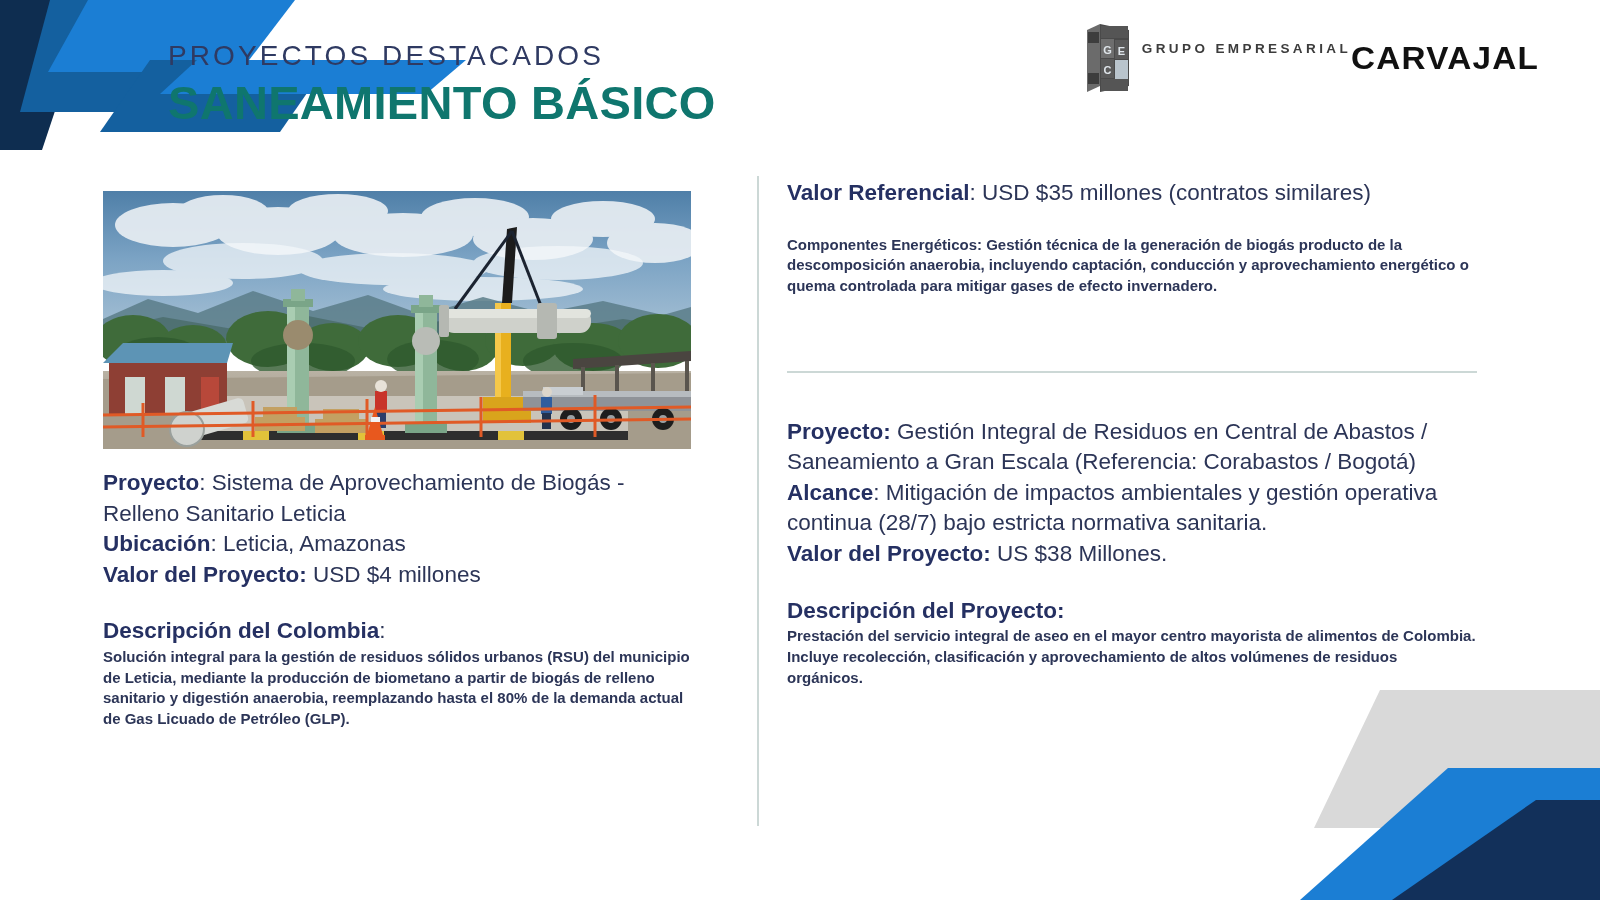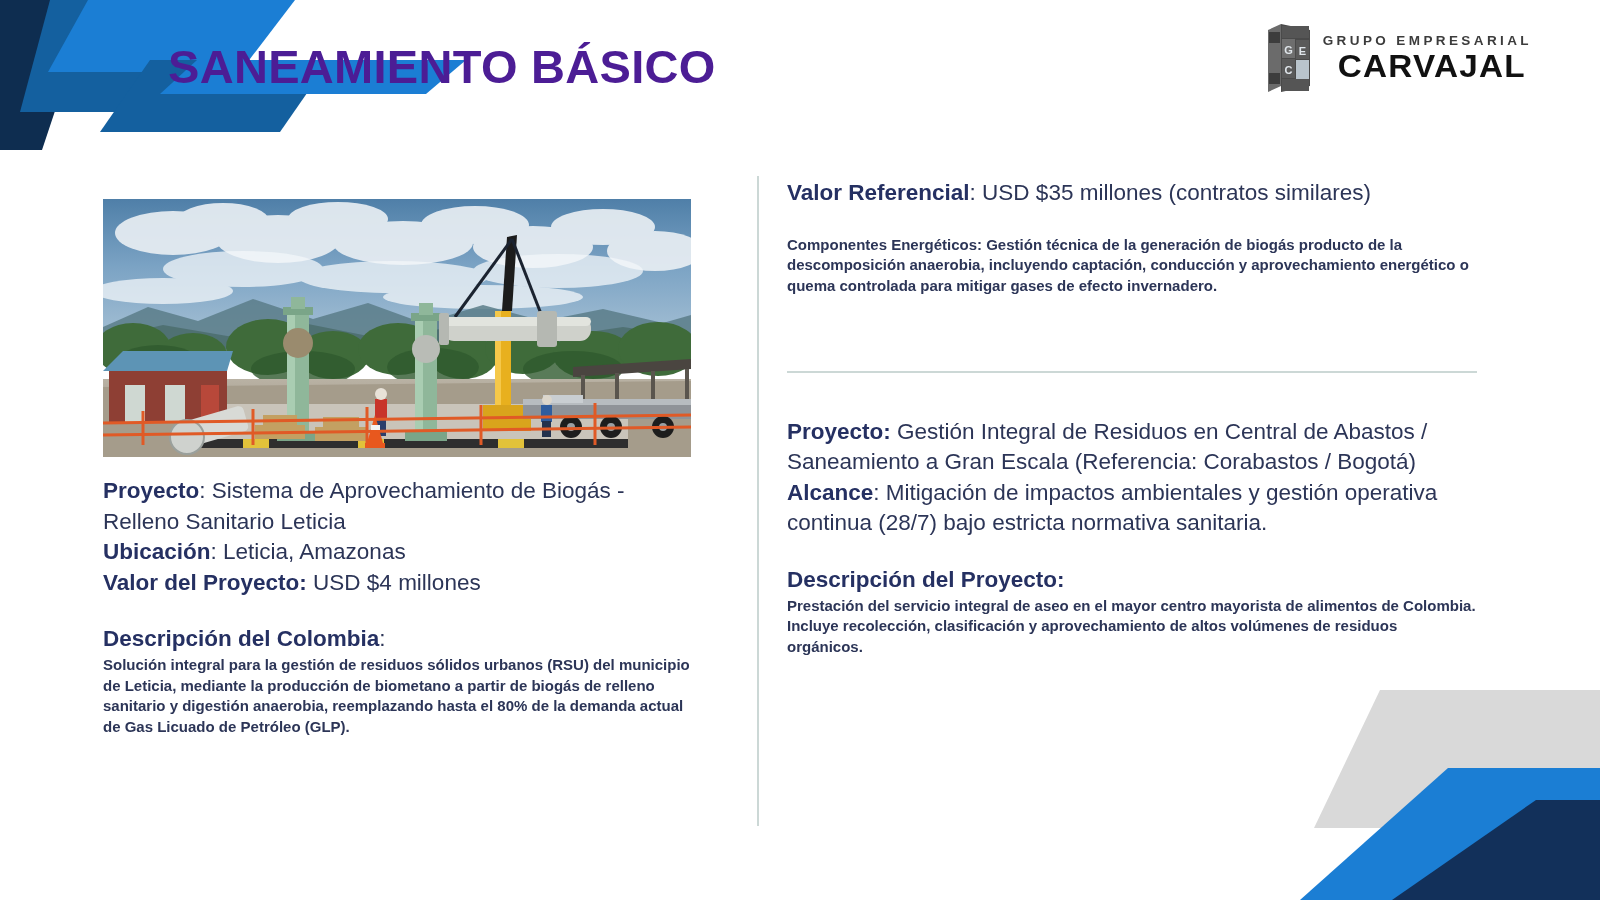--- a/index.html
+++ b/index.html
@@ -17,45 +17,45 @@
   .tl-shape{top:0;left:0;width:470px;height:150px;}
   .br-shape{bottom:0;right:0;width:300px;height:250px;}
 
   
   .header{position:absolute;left:168px;top:42px;}
   .eyebrow{
     font-size:28px;letter-spacing:3.1px;color:#2f3a62;
     font-weight:400;line-height:1;margin:0 0 8px 0;white-space:nowrap;
   }
   .maintitle{
-    font-size:47px;font-weight:bold;color:#4c1d95;
+    font-size:47px;font-weight:bold;color:#0f766e;
     letter-spacing:0.3px;line-height:1.05;margin:0;white-space:nowrap;
   }
 
   
   .logo{position:absolute;right:68px;top:24px;display:flex;align-items:center;gap:13px;}
   .logo-mark{width:42px;height:68px;flex:0 0 auto;}
-  .logo-text{display:flex;flex-direction:column;justify-content:center;text-align:center;}
+  .logo-text{display:flex;justify-content:center;}
   .logo-top{
     font-size:13.5px;letter-spacing:3.4px;color:#3c3c3c;
     font-weight:bold;line-height:1;margin-bottom:3px;white-space:nowrap;
   }
   .logo-bottom{
     font-size:32px;letter-spacing:1.2px;color:#111111;
     font-weight:bold;line-height:1;white-space:nowrap;
     transform:scaleX(1.04);transform-origin:left center;
   }
 
   
   .col-divider{
     position:absolute;left:757px;top:176px;width:2px;height:650px;
     background:#ccd8d6;
   }
 
-  .left-col{position:absolute;left:103px;top:199px;width:600px;}
+  .left-col{position:absolute;left:103px;top:191px;width:600px;}
   .right-col{position:absolute;left:787px;top:178px;width:690px;}
 
   
   .photo{
     width:588px;height:258px;display:block;
     border:0;
   }
 
   
   .block{color:#2c3557;}
@@ -87,20 +87,21 @@
     <polygon points="197,60 466,60 426,94 160,94" fill="#1b7ed4"></polygon>
   </svg>
 
   <svg class="deco br-shape" viewBox="0 0 300 250" preserveAspectRatio="none" aria-hidden="true">
     <polygon points="80,40 300,40 300,178 14,178" fill="#d9d9d9"></polygon>
     <polygon points="148,118 300,118 300,250 0,250" fill="#1b7ed4"></polygon>
     <polygon points="236,150 300,150 300,250 92,250" fill="#12305a"></polygon>
   </svg>
 
   <div class="header">
+    <div class="eyebrow">PROYECTOS DESTACADOS</div>
     <div class="maintitle">SANEAMIENTO BÁSICO</div>
   </div>
 
   <div class="logo">
     <svg class="logo-mark" viewBox="0 0 42 68" aria-hidden="true">
       <polygon points="0,6 13,0 13,62 0,68" fill="#6b6b6b"></polygon>
       <polygon points="13,0 42,6 42,62 13,68" fill="#4a4a4a"></polygon>
       <rect x="1" y="8" width="11" height="11" fill="#3d3d3d"></rect>
       <rect x="1" y="49" width="11" height="11" fill="#3d3d3d"></rect>
       <rect x="14" y="2" width="27" height="12" fill="#555"></rect>
@@ -330,20 +331,23 @@
     <div class="hr-sep"></div>
     <div style="height:44px"></div>
 
     <div class="block">
       <div class="line">
         <b>Proyecto:</b><span> </span><span>Gestión Integral de Residuos en Central de Abastos / Saneamiento a Gran Escala (Referencia: Corabastos / Bogotá)</span>
       </div>
       <div class="line">
         <b>Alcance</b><span>: </span><span>Mitigación de impactos ambientales y gestión operativa continua (28/7) bajo estricta normativa sanitaria.</span>
       </div>
+      <div class="line">
+        <b>Valor del Proyecto:</b><span> </span><span>US $38 Millones.</span>
+      </div>
 
       <div class="gap-md"></div>
 
       <div class="line">
         <b>Descripción del Proyecto:</b>
       </div>
       <div class="para">Prestación del servicio integral de aseo en el mayor centro mayorista de alimentos de Colombia. Incluye recolección, clasificación y aprovechamiento de altos volúmenes de residuos orgánicos.</div>
     </div>
   </div>
 

